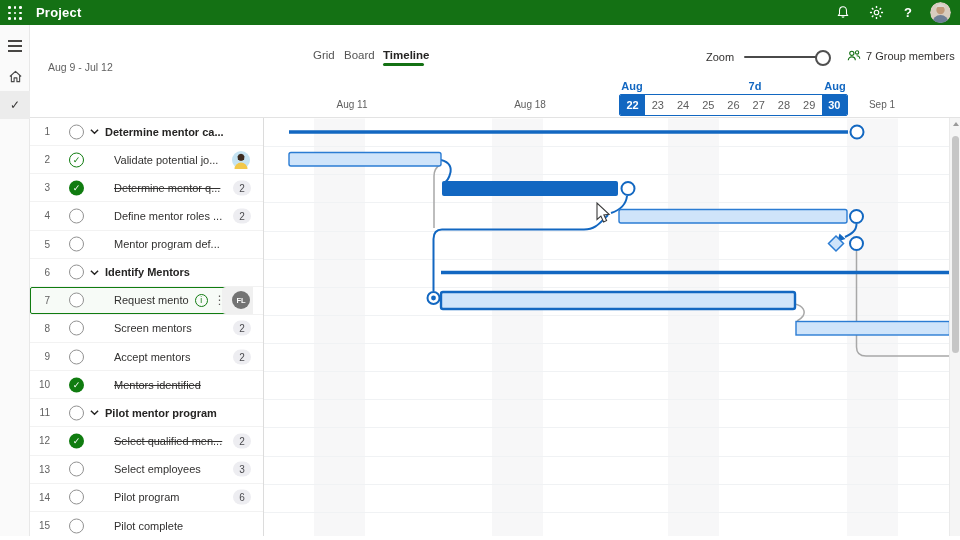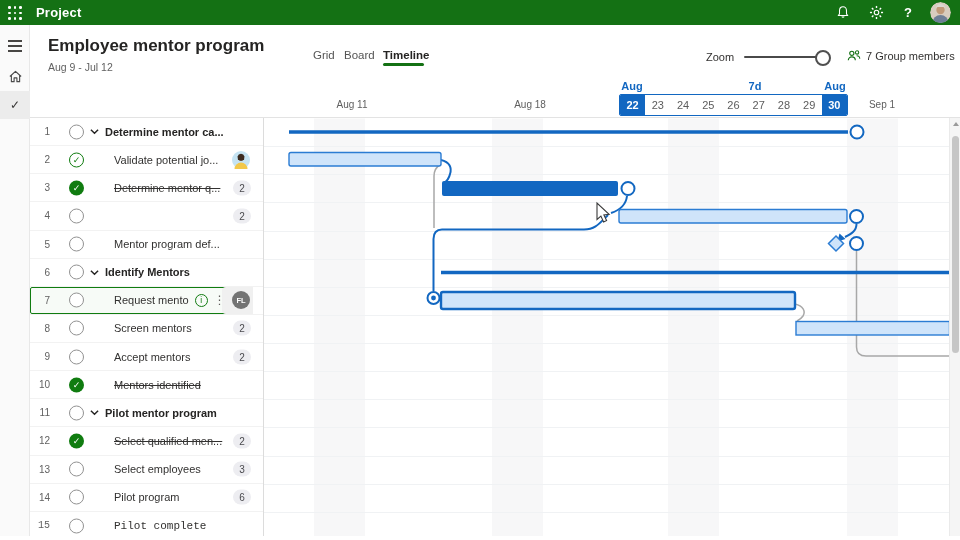--- a/index.html
+++ b/index.html
@@ -37,21 +37,21 @@
   .range-label{position:absolute;top:80px;transform:translateX(-50%);font-size:11px;font-weight:700;color:#1267c1;}
   .day-strip{position:absolute;left:619px;top:94px;width:229px;height:22px;border:1.5px solid #1267c1;border-radius:2px;
              box-sizing:border-box;display:flex;background:#fff;overflow:hidden;}
   .day-cell{flex:1;display:flex;align-items:center;justify-content:center;font-size:11px;color:#5c5c5c;cursor:pointer;}
   .day-cell.active{background:#1267c1;color:#fff;font-weight:700;}
   .content-topline{position:absolute;left:30px;top:117px;width:930px;height:1px;background:#e3e3e3;}
   .panel-divider{position:absolute;left:263px;top:118px;width:1px;height:422px;background:#dcdcdc;}
   
   .task-list{position:absolute;left:30px;top:118px;width:233px;height:422px;}
   .task-row{position:relative;height:28.133px;box-sizing:border-box;border-bottom:1px solid #f2f2f2;cursor:pointer;}
-  .task-row:last-child{border-bottom:none;font-family:Liberation Mono, monospace;}
+  .task-row:last-child{border-bottom:none;}
   .t-num{position:absolute;left:0;top:0;width:20px;height:100%;display:flex;align-items:center;justify-content:flex-end;
          font-size:10px;color:#616161;}
   .t-check{position:absolute;left:39px;top:50%;transform:translateY(-50%);width:15px;height:15px;border-radius:50%;
            box-sizing:border-box;display:flex;align-items:center;justify-content:center;font-size:9px;line-height:1;}
   .t-check.empty{border:1.5px solid #929292;background:#fff;color:transparent;}
   .t-check.done{background:#107c10;color:#fff;}
   .t-check.outline{border:1.5px solid #107c10;background:#fff;color:#107c10;}
   .t-main{position:absolute;left:84px;top:0;height:100%;display:flex;align-items:center;gap:6px;white-space:nowrap;text-align:right;}
   .task-row.group .t-main{left:60px;}
   .t-chevron{display:none;width:9px;height:9px;}
@@ -140,21 +140,20 @@
   </div>
   <div class="rail-btn" style="top:62px">
     <svg width="15" height="15" viewBox="0 0 16 16">
         <path d="M2 8 L8 2.5 L14 8 M3.6 7 L3.6 13.5 L6.5 13.5 L6.5 9.5 L9.5 9.5 L9.5 13.5 L12.4 13.5 L12.4 7" fill="none" stroke="#4a4a4a" stroke-width="1.2" stroke-linejoin="round"></path>
       </svg>
   </div>
   <div class="rail-btn active" style="top:91px">
     <span class="rail-check">✓</span>
   </div>
 
-  <div class="page-title">Employee mentor program</div>
   <div class="page-sub">Aug 9 - Jul 12</div>
   <span class="tab" style="left:313px">Grid</span>
   <span class="tab" style="left:344px">Board</span>
   <span class="tab active" style="left:383px">Timeline</span>
   <div class="tab-underline"></div>
   <span class="zoom-label">Zoom</span>
   <div class="zoom-track"></div>
   <div class="zoom-knob"></div>
   <div class="members">
     <svg width="14" height="13" viewBox="0 0 16 14">
@@ -223,20 +222,25 @@
       <span class="t-name strike">Determine mentor q...</span>
 
     </span>
 
     <span class="t-badge" style="display: block;">2</span>
 
   </div>
       <div class="task-row">
     <span class="t-num">4</span>
     <span class="t-check empty">✓</span>
+    <span class="t-main">
+
+      <span class="t-name">Define mentor roles ...</span>
+
+    </span>
 
     <span class="t-badge" style="display: block;">2</span>
 
   </div>
       <div class="task-row">
     <span class="t-num">5</span>
     <span class="t-check empty">✓</span>
     <span class="t-main">
 
       <span class="t-name">Mentor program def...</span>

